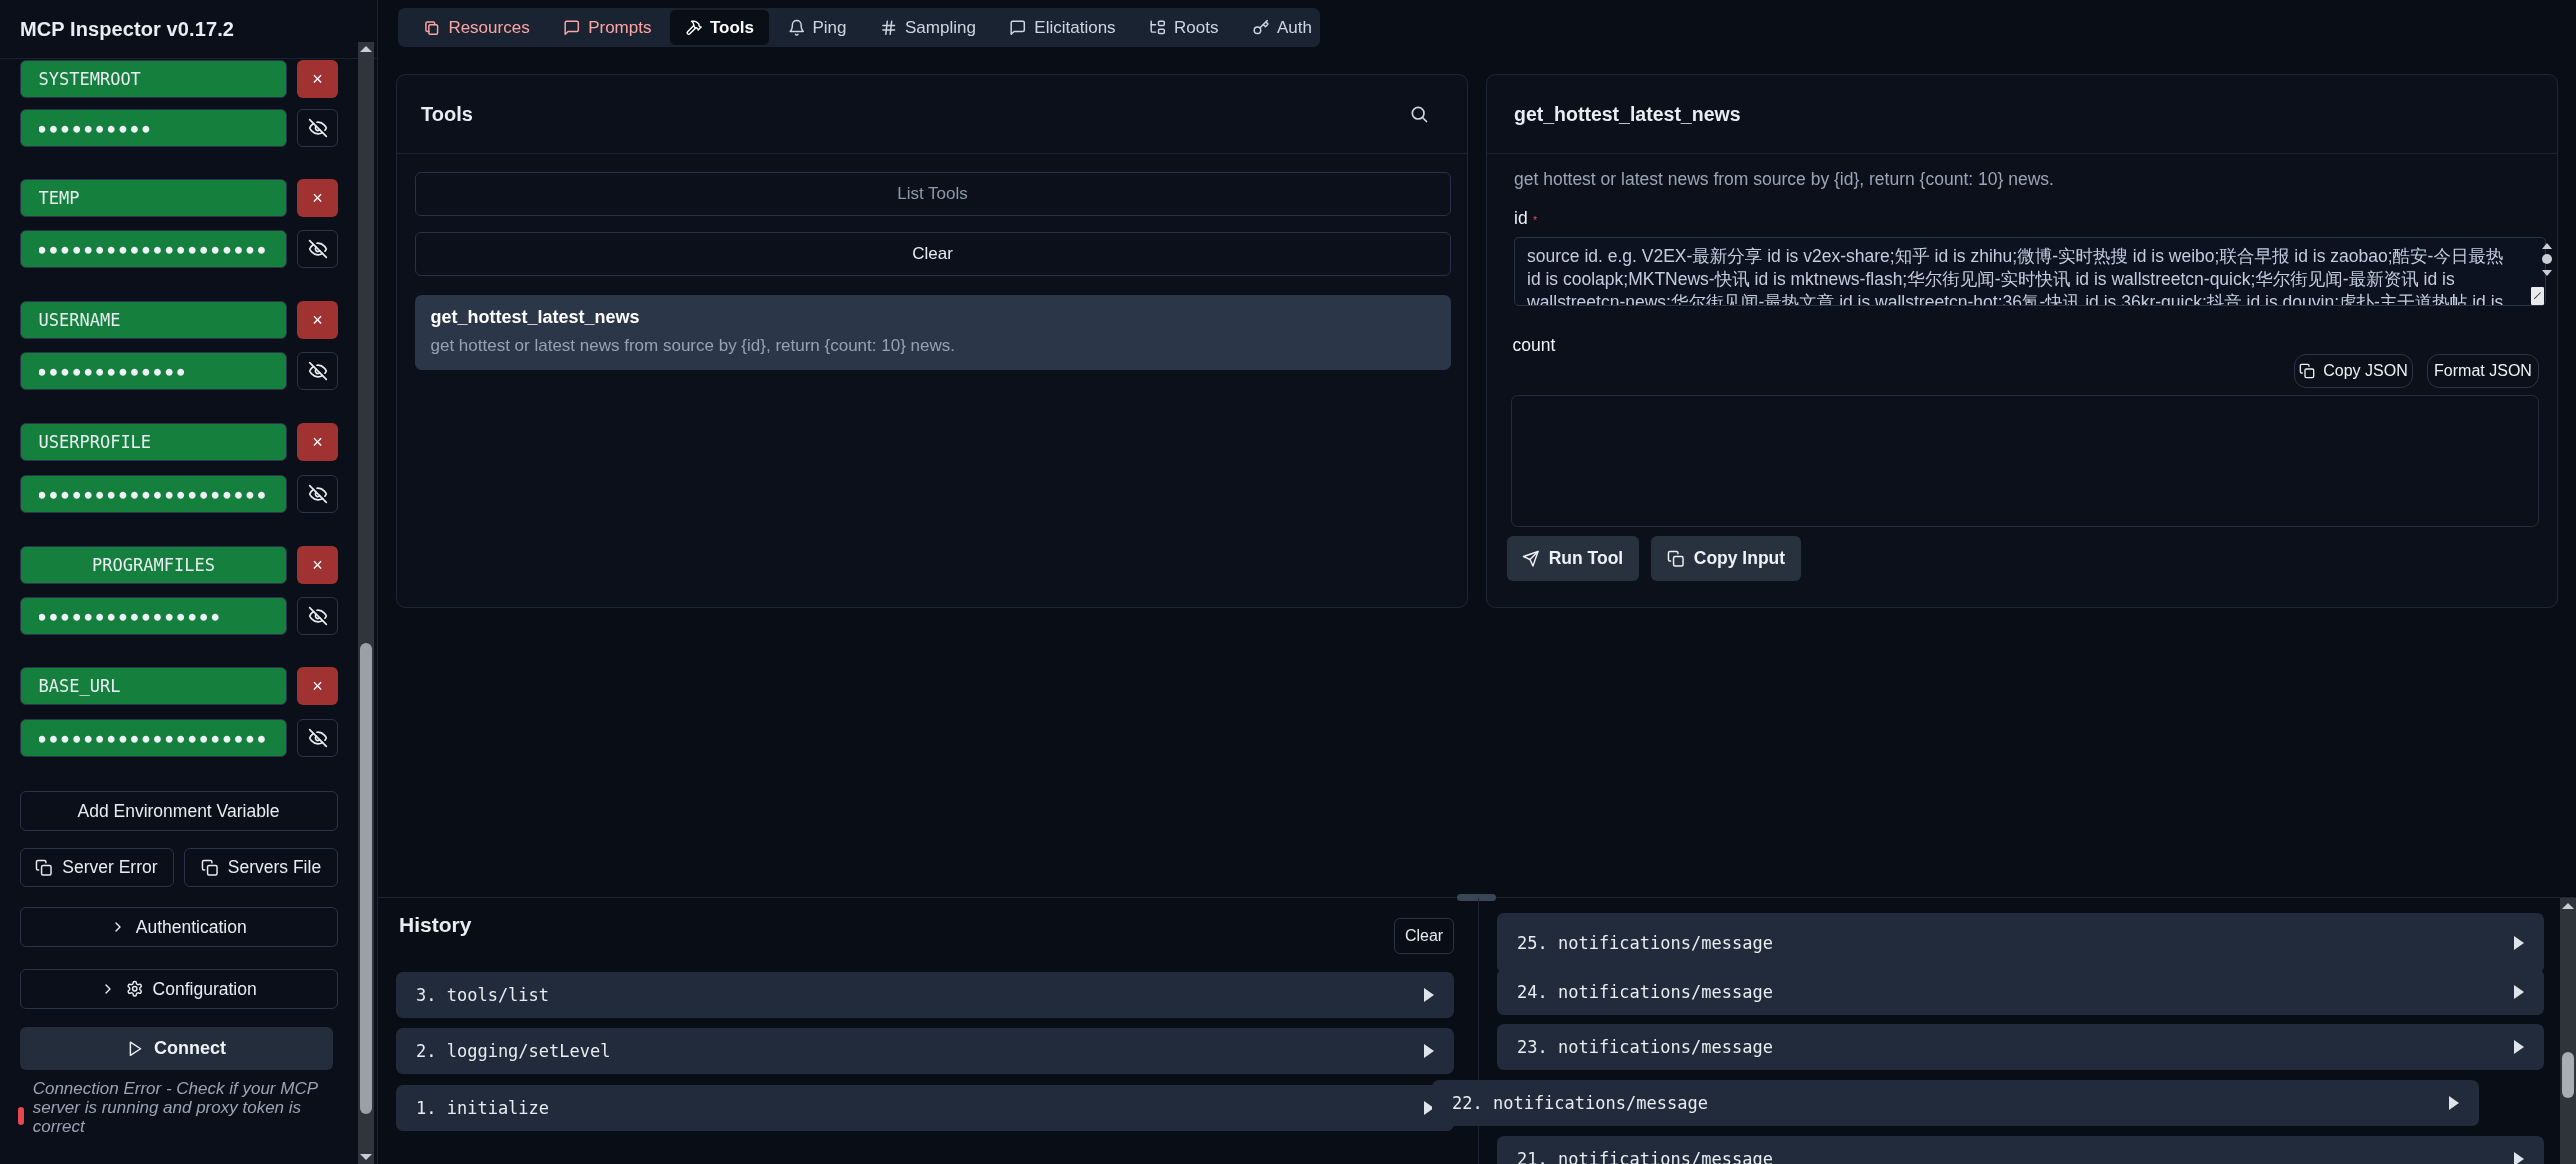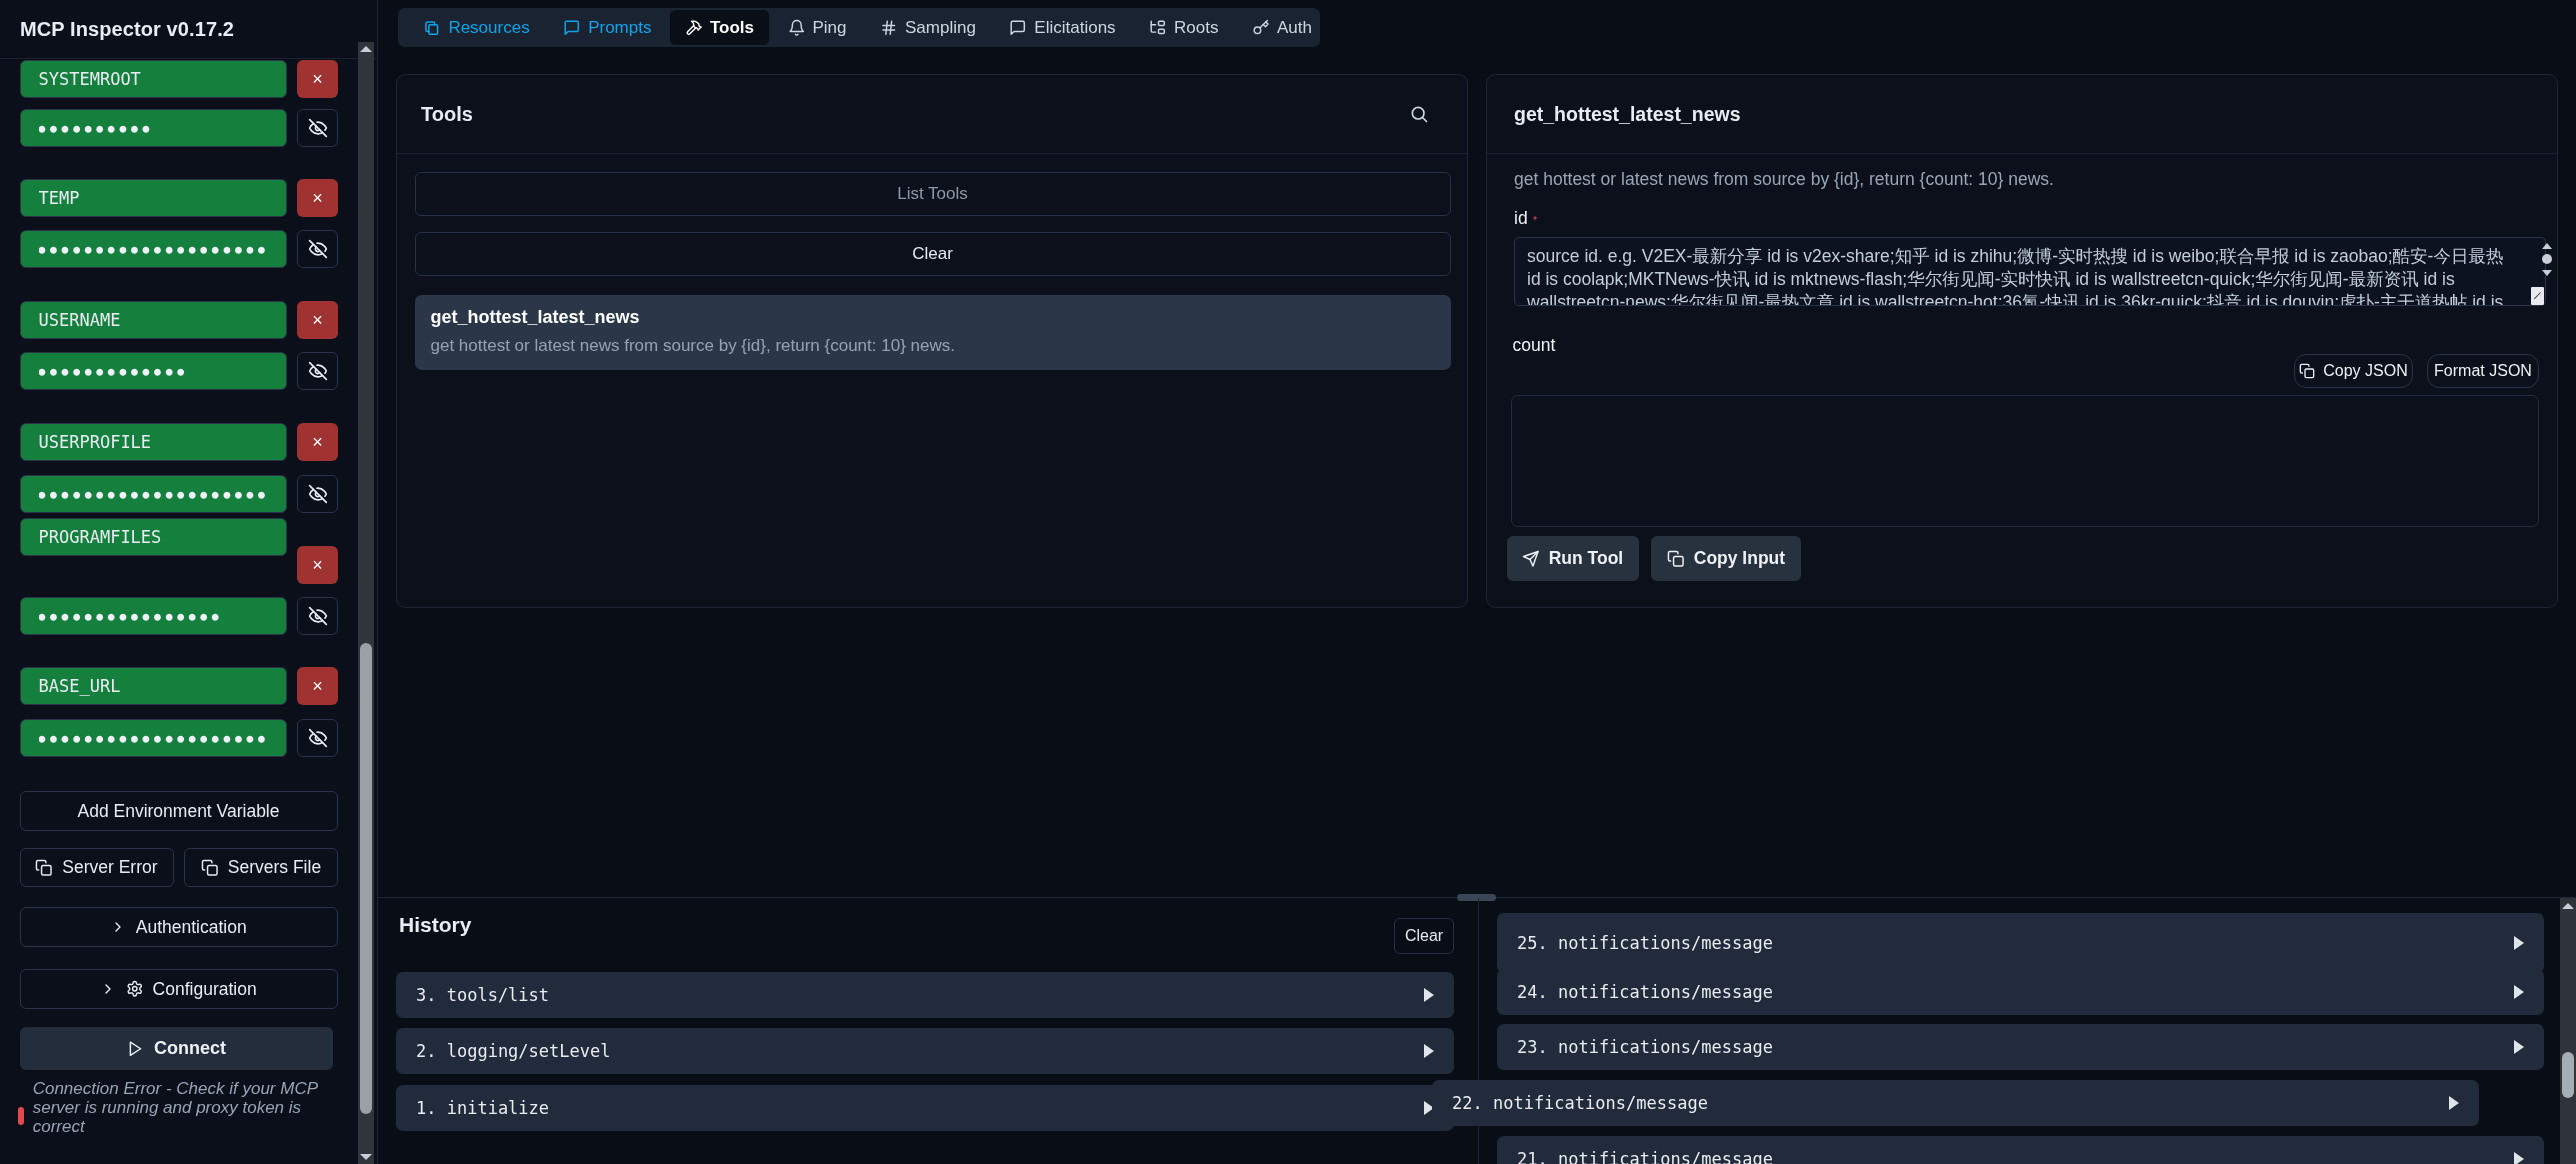--- a/index.html
+++ b/index.html
@@ -40,21 +40,21 @@
   .sb-thumb { position:absolute; left:360px; top:643px; width:12px; height:471px; background:#9aa0a6; border-radius:6px; }
   .tri-up   { width:0; height:0; border-left:6px solid transparent; border-right:6px solid transparent; border-bottom:6.7px solid #c9ced6; }
   .tri-down { width:0; height:0; border-left:6px solid transparent; border-right:6px solid transparent; border-top:6.7px solid #c9ced6; }
 
   
   .nav { position:absolute; left:398px; top:8px; width:922px; height:39px; background:#1a2332;
     border-radius:6.7px; display:flex; align-items:center; padding:0 10.7px; gap:4px; }
   .tab { display:flex; align-items:center; gap:7.4px; padding:7.4px 14.8px; border-radius:5.4px;
     font-size:17px; color:#cdd6e1; cursor:pointer; background:transparent; border:none;
     font-family:"Liberation Sans", sans-serif; }
-  .tab.disabled { color:#0ea5e9;align-items:center; }
+  .tab.disabled { color:#fca5a5;align-items:center; }
   .tab.active { background:#0a0e16; color:#ffffff; font-weight:bold; }
 
   
   .card { position:absolute; background:#0b101b; border:0.7px solid #1d2636; border-radius:9.4px; overflow:hidden; }
   .card-header { height:79px; border-bottom:0.7px solid #1a2232; display:flex; align-items:center;
     justify-content:space-between; padding:0 38px 0 24px; }
   .card-title { font-size:20px; font-weight:bold; }
   .ghost-btn { background:transparent; border:1px solid #27324a; border-radius:6px; color:#8e99a9;
     font-size:17px; display:flex; align-items:center; justify-content:center; gap:8px; cursor:pointer;
     font-family:"Liberation Sans", sans-serif; }
@@ -167,21 +167,21 @@
     <span>
         <svg width="20" height="20" viewBox="0 0 24 24" fill="none" stroke="currentColor" stroke-width="2" stroke-linecap="round" stroke-linejoin="round">
           <path d="M9.88 9.88a3 3 0 1 0 4.24 4.24"></path>
           <path d="M10.73 5.08A10.43 10.43 0 0 1 12 5c7 0 10 7 10 7a13.16 13.16 0 0 1-1.67 2.68"></path>
           <path d="M6.61 6.61A13.526 13.526 0 0 0 2 12s3 7 10 7a9.74 9.74 0 0 0 5.39-1.61"></path>
           <line x1="2" y1="2" x2="22" y2="22"></line>
         </svg>
       </span>
   </button>
 
-  <input class="env-key" style="top: 518px;" readonly="" value="PROGRAMFILES">
+  <input class="env-key" style="top: 546px; text-align: center;" readonly="" value="PROGRAMFILES">
   <button class="btn-del" style="top:546px">
       <span>×</span>
     </button>
   <input class="env-val" style="top: 597px;" readonly="" value="●●●●●●●●●●●●●●●●">
   <button class="btn-eye" style="top:597px">
     <span>
         <svg width="20" height="20" viewBox="0 0 24 24" fill="none" stroke="currentColor" stroke-width="2" stroke-linecap="round" stroke-linejoin="round">
           <path d="M9.88 9.88a3 3 0 1 0 4.24 4.24"></path>
           <path d="M10.73 5.08A10.43 10.43 0 0 1 12 5c7 0 10 7 10 7a13.16 13.16 0 0 1-1.67 2.68"></path>
           <path d="M6.61 6.61A13.526 13.526 0 0 0 2 12s3 7 10 7a9.74 9.74 0 0 0 5.39-1.61"></path>

